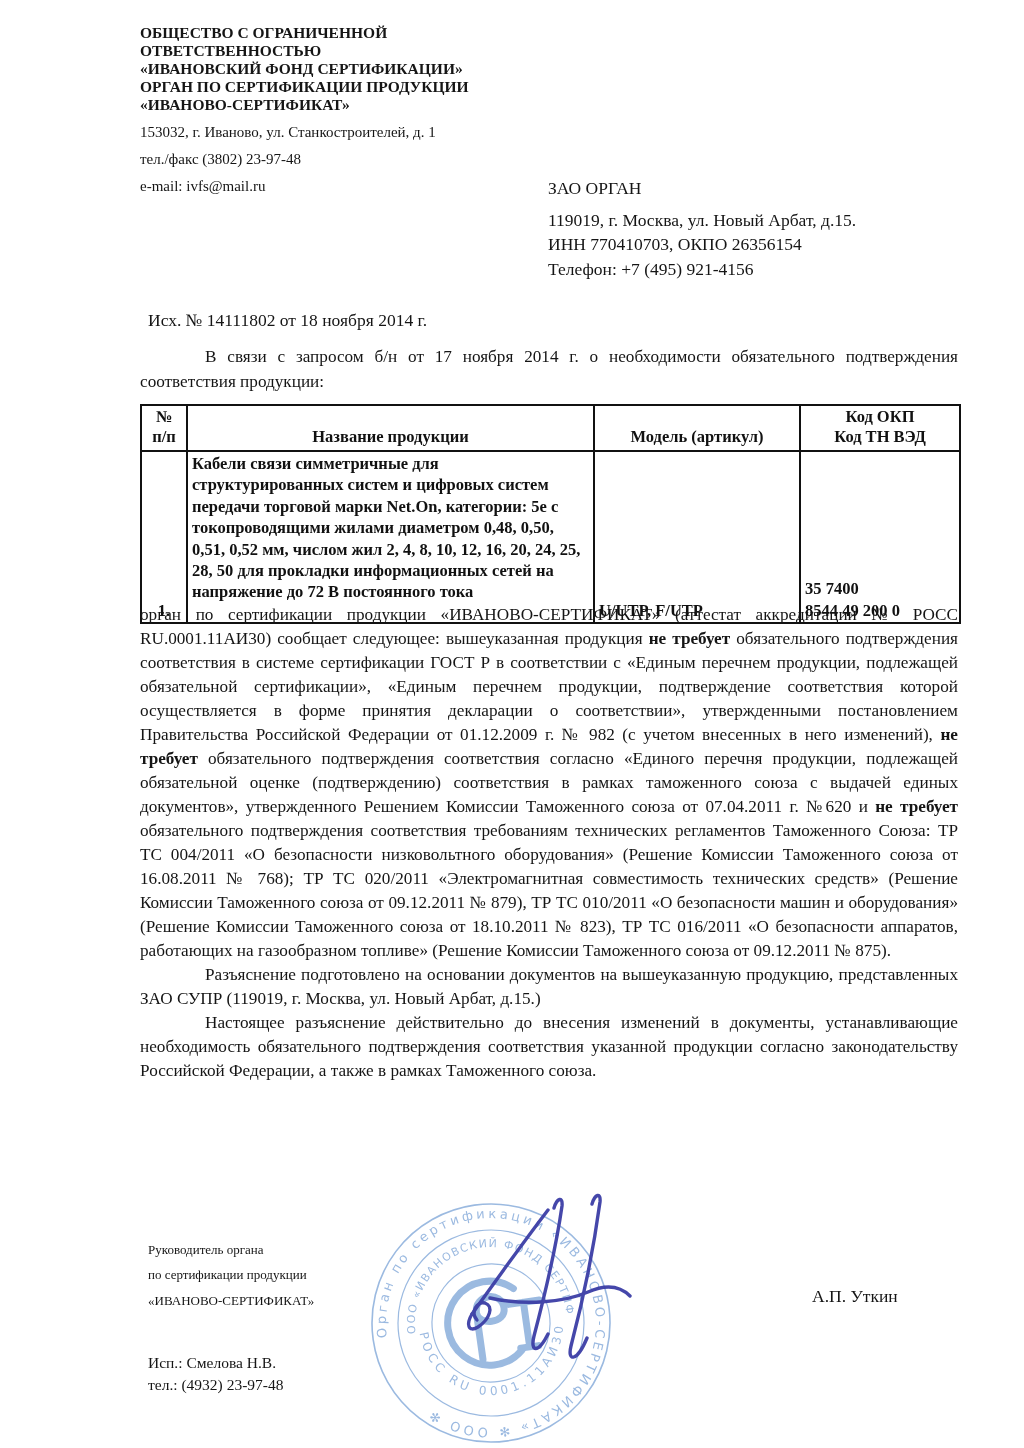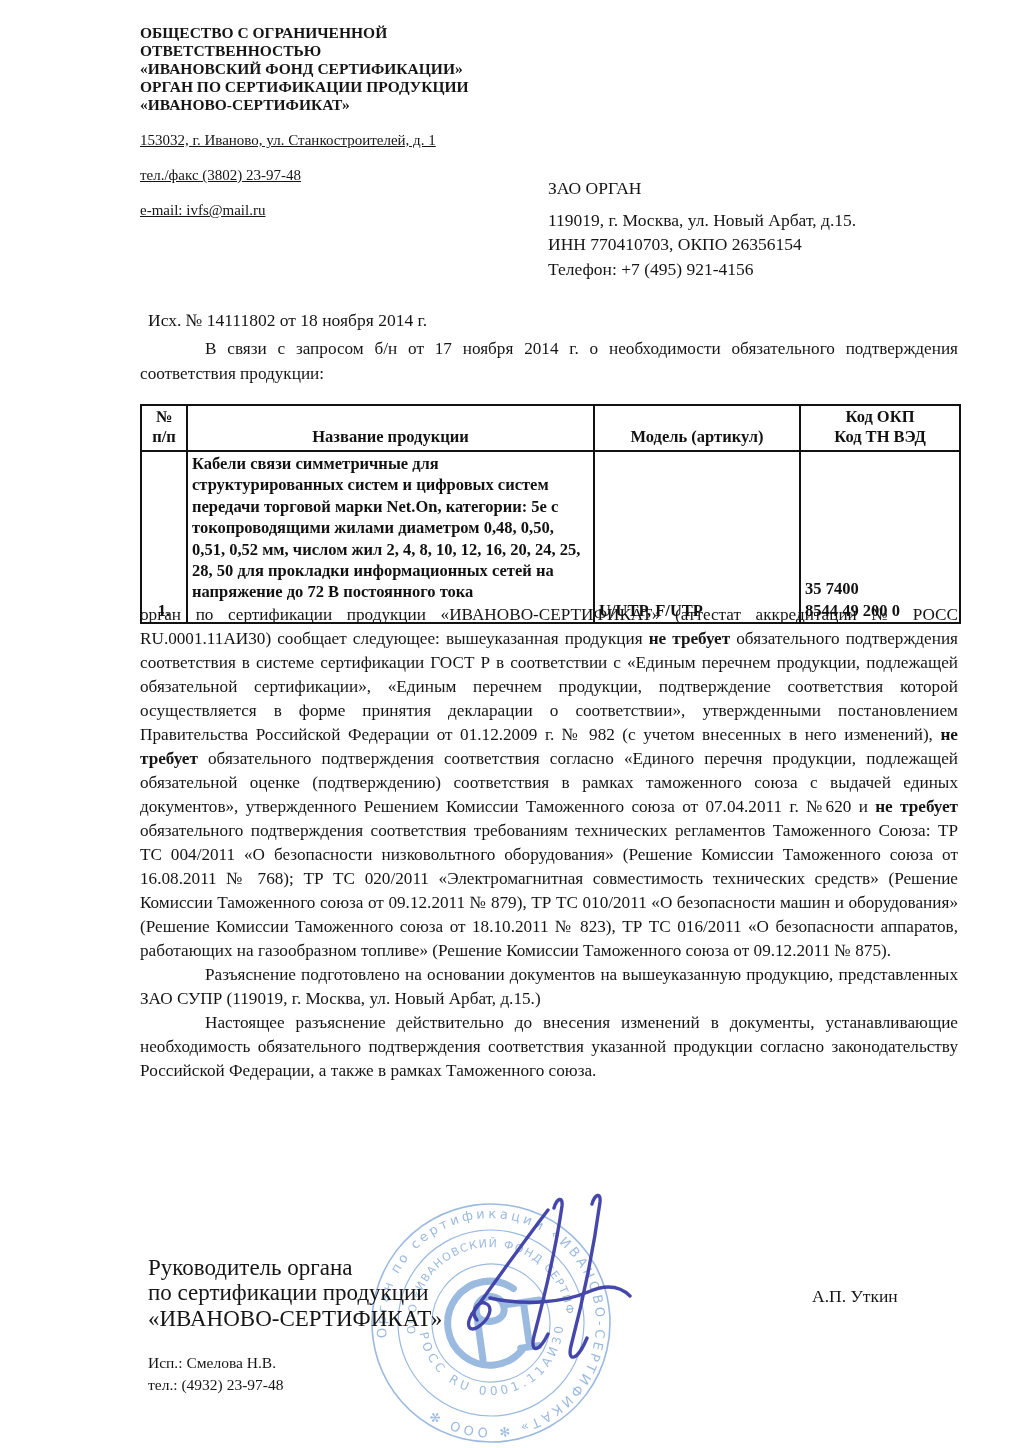--- a/index.html
+++ b/index.html
@@ -6,52 +6,52 @@
   body{
     width:1024px;height:1448px;background:#ffffff;position:relative;
     font-family:"Liberation Serif", serif;color:#151515;
     -webkit-font-smoothing:antialiased;
   }
   .abs{position:absolute;}
 
   
   .letterhead{left:140px;top:24px;width:396px;}
   .letterhead .org{font-weight:bold;font-size:15.5px;line-height:18px;}
-  .letterhead .addr{font-size:15px;line-height:18px;margin-top:17px;text-decoration:underline;}
+  .letterhead .addr{font-size:15px;line-height:18px;margin-top:9px;}
 
   
   .recipient{left:548px;top:176px;width:430px;font-size:17.5px;line-height:24.5px;}
   .recipient .rname{margin-bottom:7px;}
 
   
   .outgoing{left:148px;top:310px;font-size:17.5px;}
 
   
-  .intro{left:140px;top:336px;width:818px;font-size:17.2px;line-height:25px;
+  .intro{left:140px;top:344px;width:818px;font-size:17.2px;line-height:25px;
          text-align:justify;text-indent:65px;}
 
   
   table.products{position:absolute;left:140px;top:404px;width:819px;
     border-collapse:collapse;table-layout:fixed;
     font-size:16.5px;font-weight:bold;color:#111;}
   table.products td,table.products th{border:2px solid #111;padding:1px 4px;}
   table.products th{text-align:center;vertical-align:bottom;line-height:20px;padding-bottom:3px;}
   td.c-num{vertical-align:bottom;text-align:center;padding-bottom:3px;}
   td.c-name{vertical-align:top;text-align:left;padding:3px 8px 3px 10px;line-height:21.4px;}
   td.c-model{vertical-align:bottom;text-align:left;padding:3px 4px 3px 10px;}
   td.c-codes{vertical-align:bottom;text-align:left;padding:3px 4px 3px 12px;line-height:21.4px;}
 
   
   .bodytext{left:140px;top:603px;width:818px;font-size:17.2px;line-height:24px;
             text-align:justify;}
   .bodytext p{margin:0;}
   .bodytext p.ind{text-indent:65px;}
 
   
-  .sig-role{left:148px;top:1237px;font-size:23px;line-height:25.3px;margin-top:18px;}
+  .sig-role{left:148px;top:1237px;font-size:13px;line-height:25.3px;}
   .sig-name{left:812px;top:1286px;font-size:17.5px;text-align:right;}
 
   
   .footer{left:148px;top:1352px;font-size:15.5px;line-height:22px;}
 
   
   .stamp{left:366px;top:1198px;mix-blend-mode:multiply;opacity:.78;}
   .signature-svg{left:430px;top:1186px;opacity:.95;}
 </style>
 </head>

